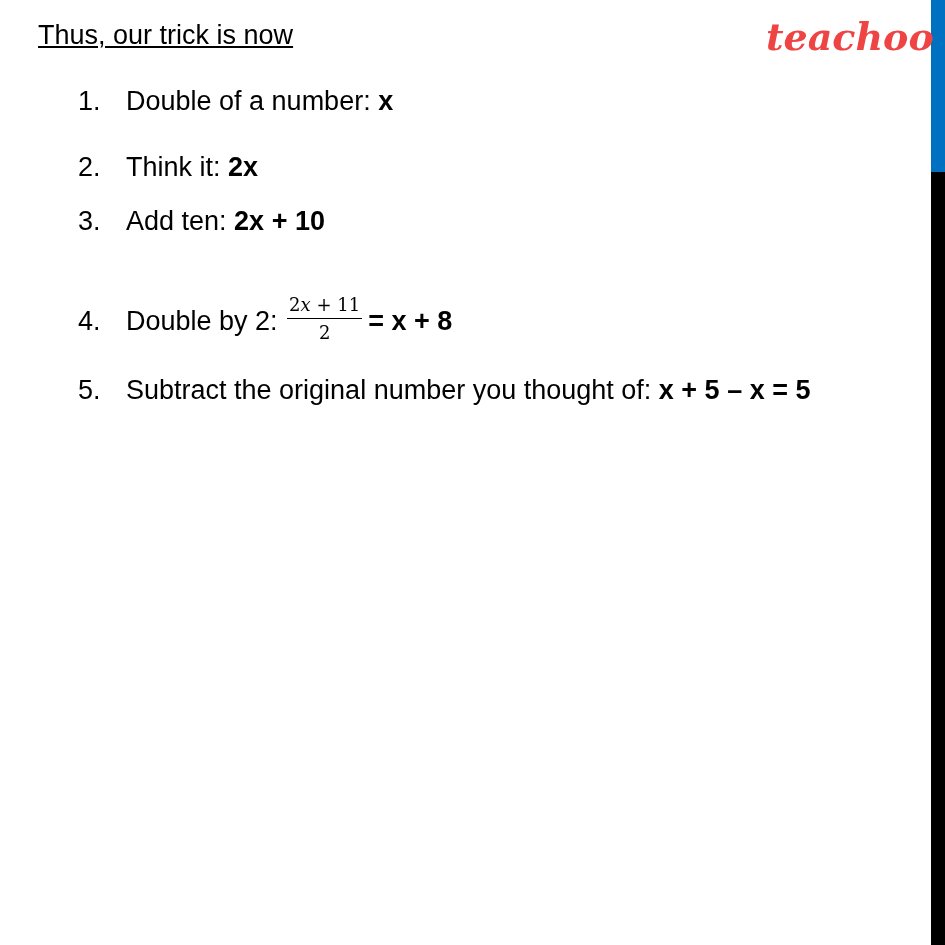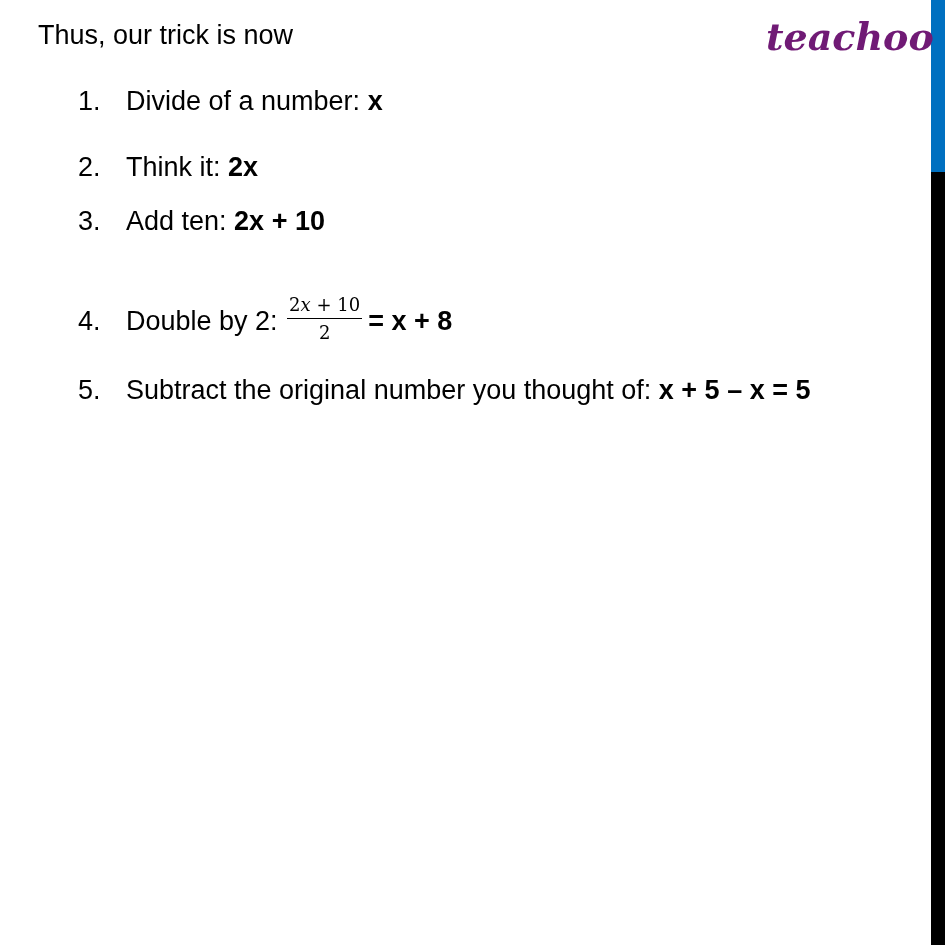--- a/index.html
+++ b/index.html
@@ -1,49 +1,49 @@
 <!DOCTYPE html>
 <html><head>
 <meta charset="utf-8">
 <style>
   html, body { margin: 0; padding: 0; }
   body { width: 945px; height: 945px; background: #ffffff; position: relative; overflow: hidden; font-family: "Liberation Sans", sans-serif; color: #000; }
   .sidebar-blue { position: absolute; left: 931px; top: 0; width: 14px; height: 172px; background: #0070c0; }
   .sidebar-black { position: absolute; left: 931px; top: 172px; width: 14px; height: 773px; background: #000; }
-  .logo { position: absolute; left: 766px; top: 14px; font-family: "DejaVu Serif", serif; font-style: italic; font-weight: bold; font-size: 38px; letter-spacing: 0px; color: #701a75; }
-  .intro { position: absolute; left: 38px; top: 20px; font-size: 27px; }
+  .logo { position: absolute; left: 766px; top: 14px; font-family: "DejaVu Serif", serif; font-style: italic; font-weight: bold; font-size: 38px; letter-spacing: 0px; color: #ef4444; }
+  .intro { position: absolute; left: 38px; top: 20px; font-size: 27px; text-decoration: underline; }
   .item { position: absolute; left: 78px; font-size: 27px; white-space: nowrap; }
   .item .num { display: inline-block; width: 48px; }
   .item b { font-weight: bold; }
   .frac { display: inline-block; vertical-align: middle; text-align: center; font-family: "DejaVu Serif", serif; font-size: 18px; margin: 0 6px 0 2px; position: relative; top: -4px; }
   .frac .numr { display: block; padding: 0 2px 3px; border-bottom: 1.5px solid #000; }
   .frac .denr { display: block; padding-top: 3px; }
   .frac i { font-style: italic; }
 </style>
 </head>
 <body>
 
 <div class="sidebar-blue"></div>
 <div class="sidebar-black"></div>
 
 <div class="logo">teachoo</div>
 
 <div class="intro">Thus, our trick is now</div>
 
 <div class="item" style="top:86px">
-  <span class="num">1.</span><span>Divide of a number: </span><b>x</b>
+  <span class="num">1.</span><span>Double of a number: </span><b>x</b>
 </div>
 
 <div class="item" style="top:152px">
   <span class="num">2.</span><span>Think it: </span><b>2x</b>
 </div>
 
 <div class="item" style="top:206px">
   <span class="num">3.</span><span>Add ten: </span><b>2x + 10</b>
 </div>
 
 <div class="item" style="top:298px">
-  <span class="num">4.</span><span>Double by 2: </span><span class="frac"><span class="numr"><span>2</span><i>x</i><span> + 10</span></span><span class="denr">2</span></span><b>= x + 8</b>
+  <span class="num">4.</span><span>Double by 2: </span><span class="frac"><span class="numr"><span>2</span><i>x</i><span> + 11</span></span><span class="denr">2</span></span><b>= x + 8</b>
 </div>
 
 <div class="item" style="top:375px">
   <span class="num">5.</span><span>Subtract the original number you thought of: </span><b>x + 5 – x = 5</b>
 </div>
 
 </body></html>

